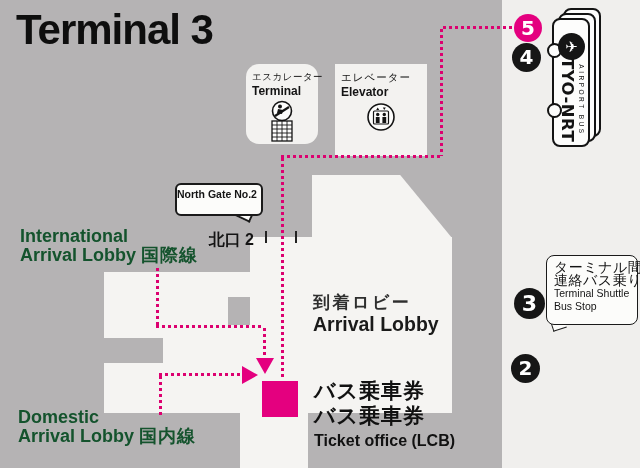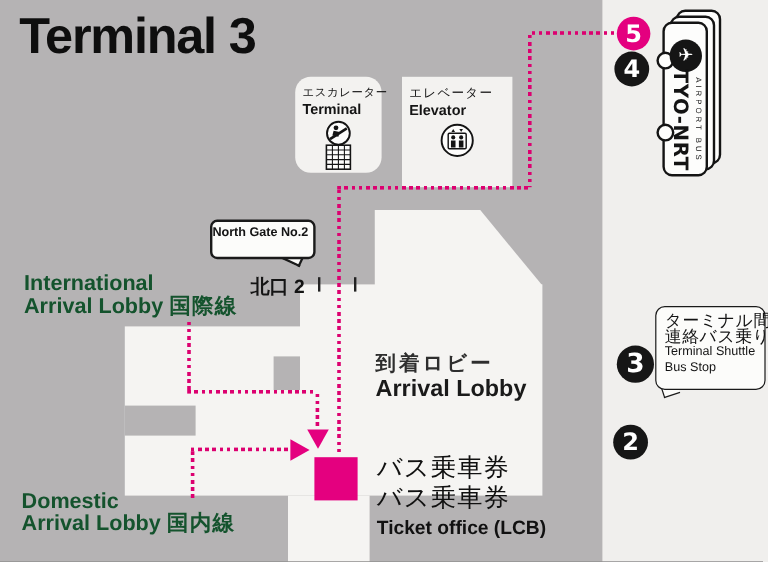--- a/index.html
+++ b/index.html
@@ -54,21 +54,21 @@
                 transform:rotate(-18deg);z-index:4;}
   
   .lbl{color:#14532d;font-weight:bold;line-height:19px;font-size:18px;white-space:nowrap;}
   .lbl .jp{font-weight:bold;letter-spacing:1px;}
   .intl{left:20px;top:227px;}
   .dom{left:18px;top:408px;}
   .arrv{left:313px;top:292px;color:#2e2e2e;}
   .arrv .ja{font-size:17px;letter-spacing:2.5px;line-height:21px;font-weight:bold;white-space:nowrap;}
   .arrv .en{font-size:19.5px;font-weight:bold;color:#1a1a1a;}
   .toffice{left:314px;top:378px;color:#111;z-index:6;}
-  .toffice .ja{font-size:21px;font-weight:normal;line-height:25px;letter-spacing:1px;white-space:nowrap;}
+  .toffice .ja{font-size:21px;font-weight:bold;line-height:25px;letter-spacing:1px;white-space:nowrap;}
   .toffice .en{font-size:16px;font-weight:bold;margin-top:4px;white-space:nowrap;}
   
   .stop{border-radius:50%;color:#fff;text-align:center;
         font-family:"DejaVu Sans","Liberation Sans",sans-serif;font-weight:bold;z-index:6;}
   .c5{left:514px;top:14px;width:28px;height:28px;background:#e4007f;font-size:20px;line-height:28px;}
   .c4{left:512px;top:43px;width:29px;height:29px;background:#161616;font-size:20px;line-height:29px;}
   .c3{left:514px;top:288px;width:31px;height:31px;background:#161616;font-size:22px;line-height:31px;}
   .c2{left:511px;top:354px;width:29px;height:29px;background:#161616;font-size:20px;line-height:29px;}
   
   .tkt{left:548px;top:8px;width:58px;height:142px;z-index:7;}

